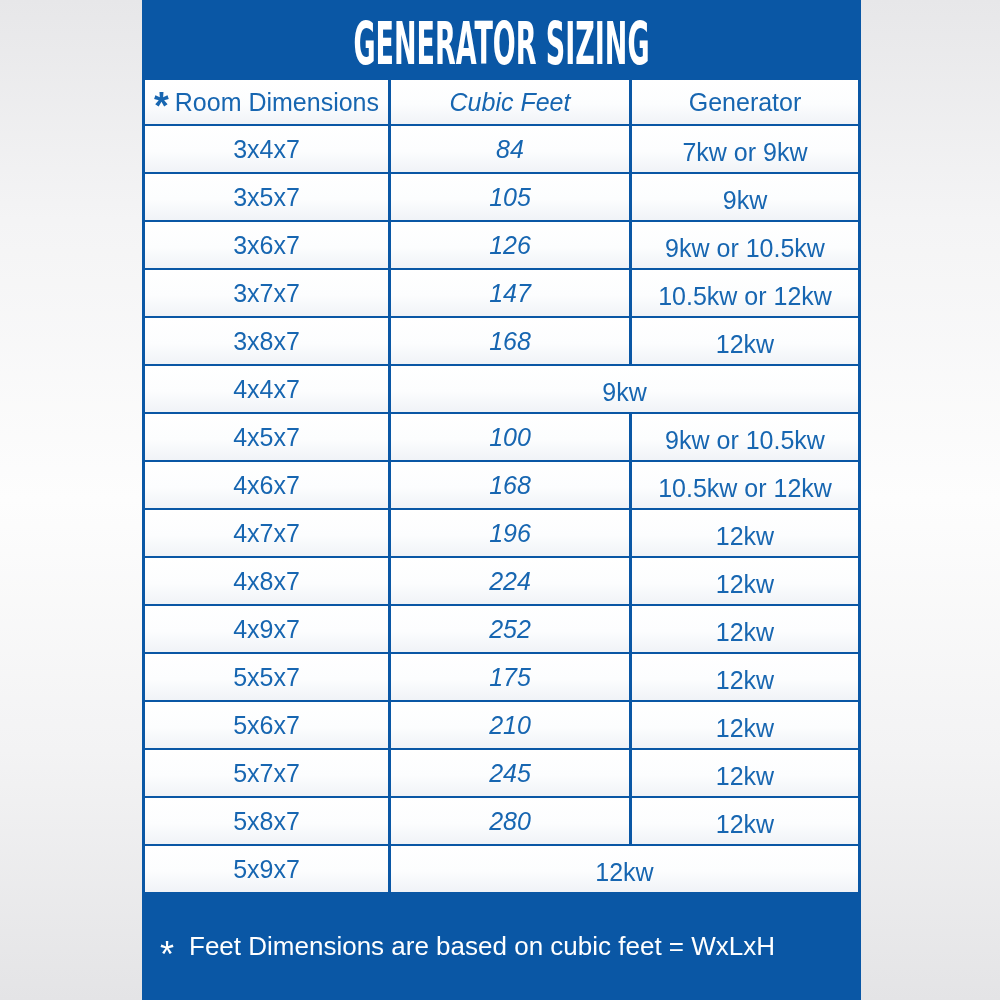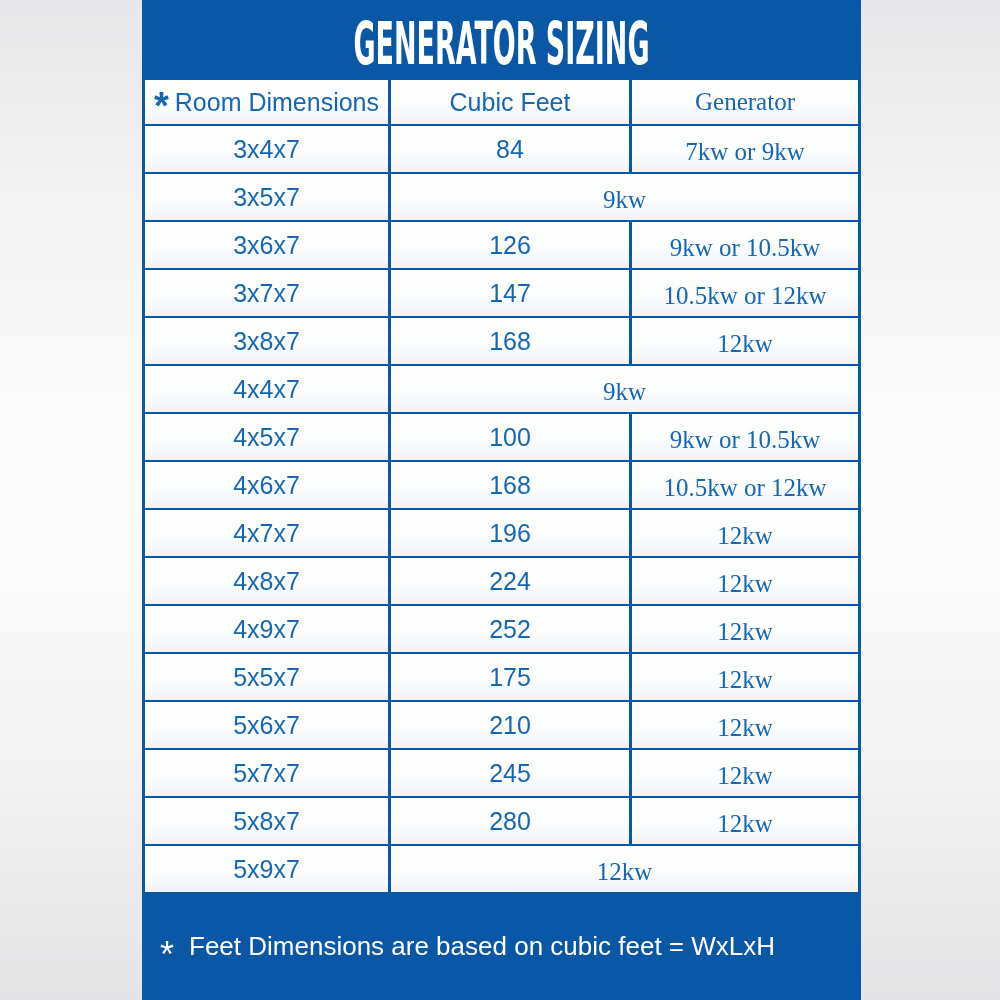--- a/index.html
+++ b/index.html
@@ -48,22 +48,22 @@
     background: linear-gradient(180deg, #ffffff 0%, #fcfdfe 55%, #f0f3f7 100%);
     color: #1766b1;
     font-size: 25px;
     display: flex;
     align-items: center;
     justify-content: center;
     box-sizing: border-box;
     white-space: nowrap;
   }
   .c1 { width: 243px; flex: 0 0 243px; }
-  .c2 { width: 238px; flex: 0 0 238px; }
-  .c3 { flex: 1 1 auto; padding-top: 6px; font-family: Liberation Serif, serif; }
+  .c2 { width: 238px; flex: 0 0 238px; font-style: italic; }
+  .c3 { flex: 1 1 auto; padding-top: 6px; }
   .header .c3 { padding-top: 0; }
   .hdr-ast {
     font-size: 38px;
     font-weight: bold;
     line-height: 0;
     margin-right: 6px;
     position: relative;
     top: 4px;
   }
   .footer {
@@ -105,20 +105,21 @@
         <div class="cell c3">Generator</div>
       </div>
 
         <div class="trow">
           <div class="cell c1">3x4x7</div>
           <div class="cell c2">84</div>
           <div class="cell c3">7kw or 9kw</div>
         </div>
         <div class="trow">
           <div class="cell c1">3x5x7</div>
+          <div class="cell c2">105</div>
           <div class="cell c3">9kw</div>
         </div>
         <div class="trow">
           <div class="cell c1">3x6x7</div>
           <div class="cell c2">126</div>
           <div class="cell c3">9kw or 10.5kw</div>
         </div>
         <div class="trow">
           <div class="cell c1">3x7x7</div>
           <div class="cell c2">147</div>

